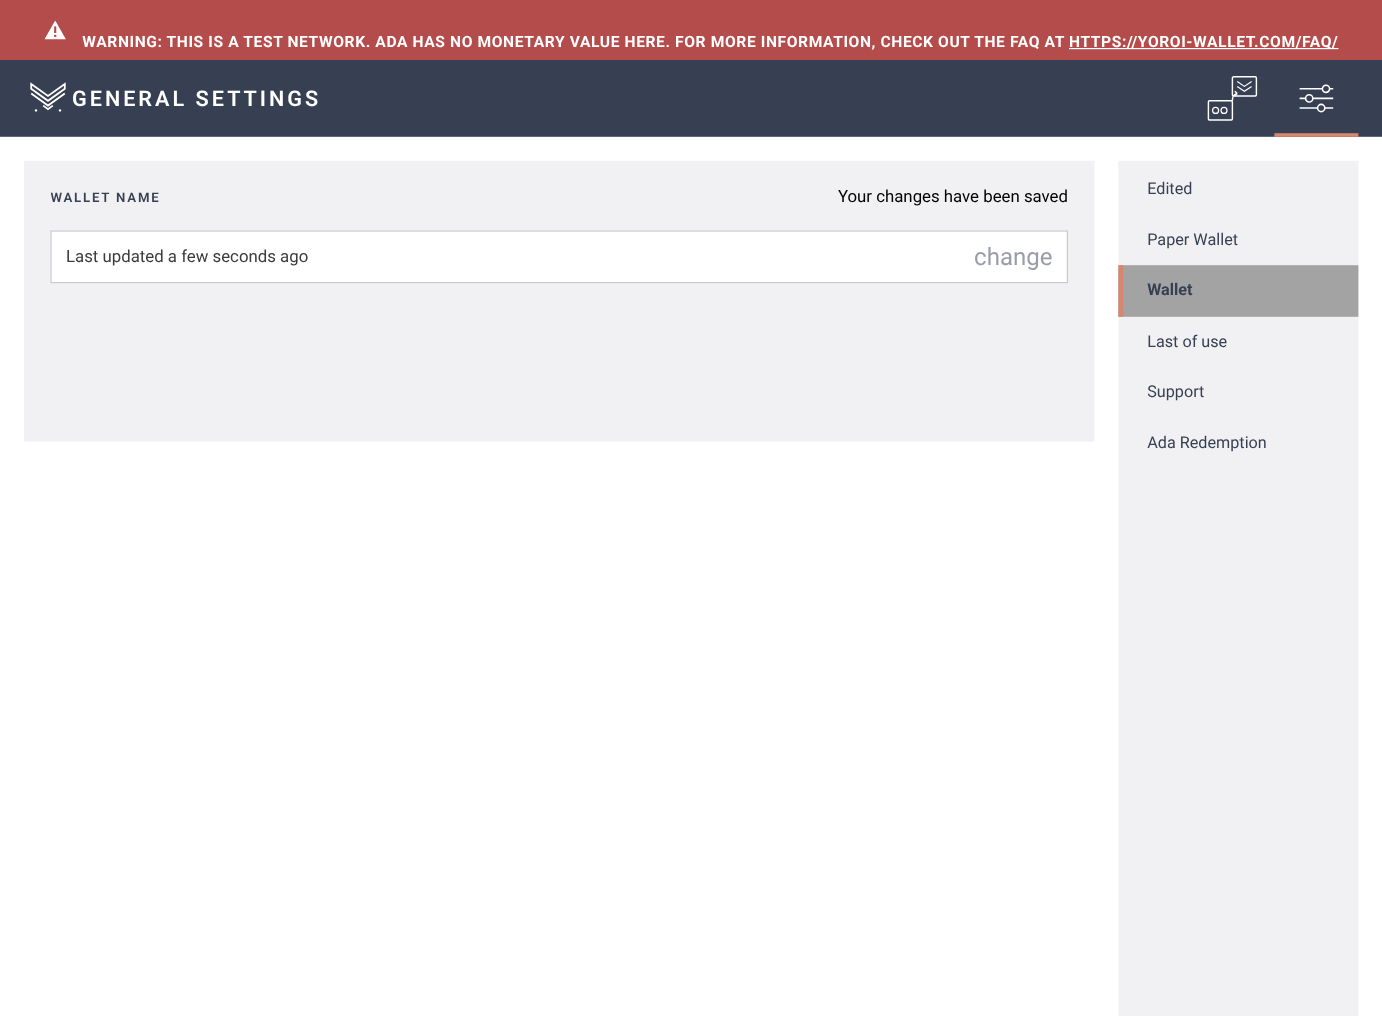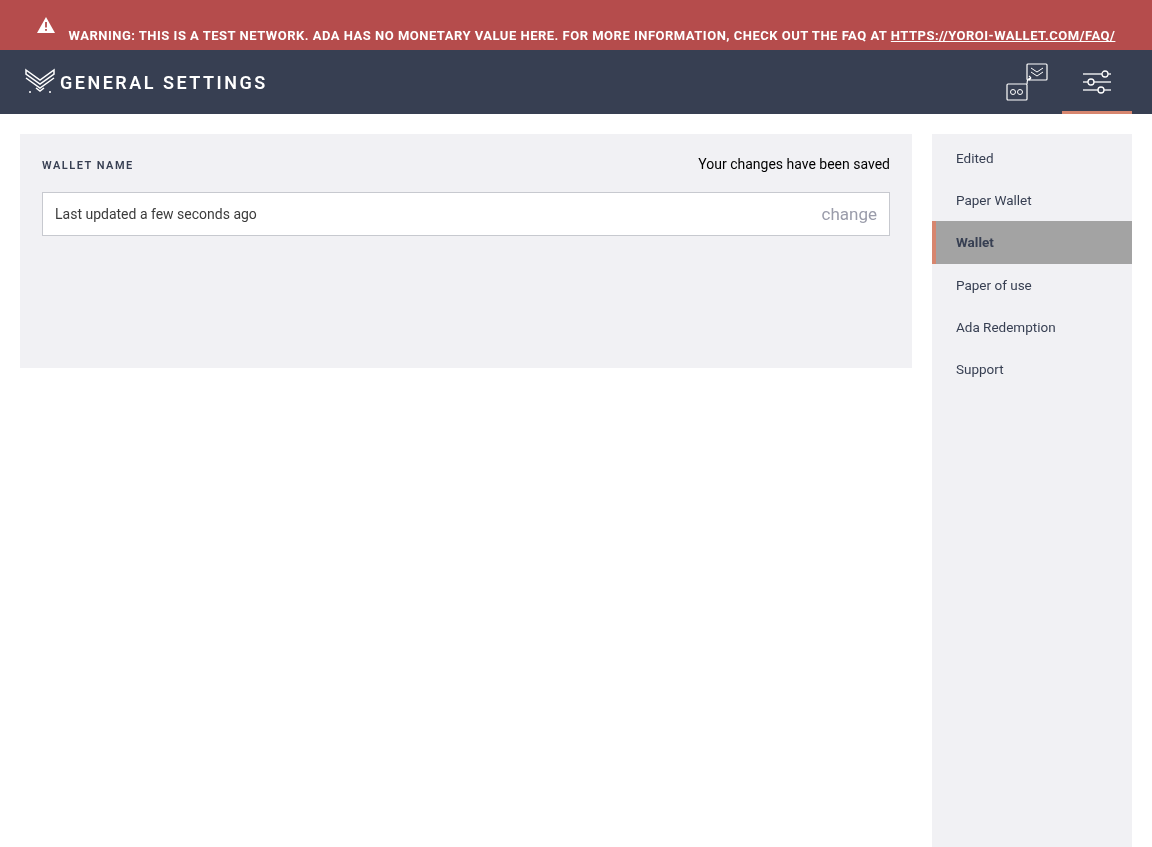--- a/index.html
+++ b/index.html
@@ -146,21 +146,21 @@
     padding: 0 12px;
     font-size: 14px;
     color: #3b3b3b;
     display: flex;
     align-items: center;
     justify-content: space-between;
     gap: 46px;
   }
   .field-readonly .change-link {
     color: #9a9caa;
-    font-size: 17px;
+    font-size: 20px;
     cursor: pointer;
   }
 
   
   .sidebar {
     width: 200px;
     background: #f1f1f4;
     padding: 0;
     height: calc(847px - 50px - 64px - 20px);
   }
@@ -248,18 +248,18 @@
         <span>Last updated a few seconds ago</span>
         <span class="change-link">change</span>
       </div>
     </div>
   </div>
 
   <div class="sidebar">
     <div class="sidebar-item">Edited</div>
     <div class="sidebar-item">Paper Wallet</div>
     <div class="sidebar-item active">Wallet</div>
-    <div class="sidebar-item">Paper of use</div>
+    <div class="sidebar-item">Last of use</div>
+    <div class="sidebar-item">Support</div>
     <div class="sidebar-item">Ada Redemption</div>
-    <div class="sidebar-item">Support</div>
   </div>
 
 </div>
 
 </body></html>

